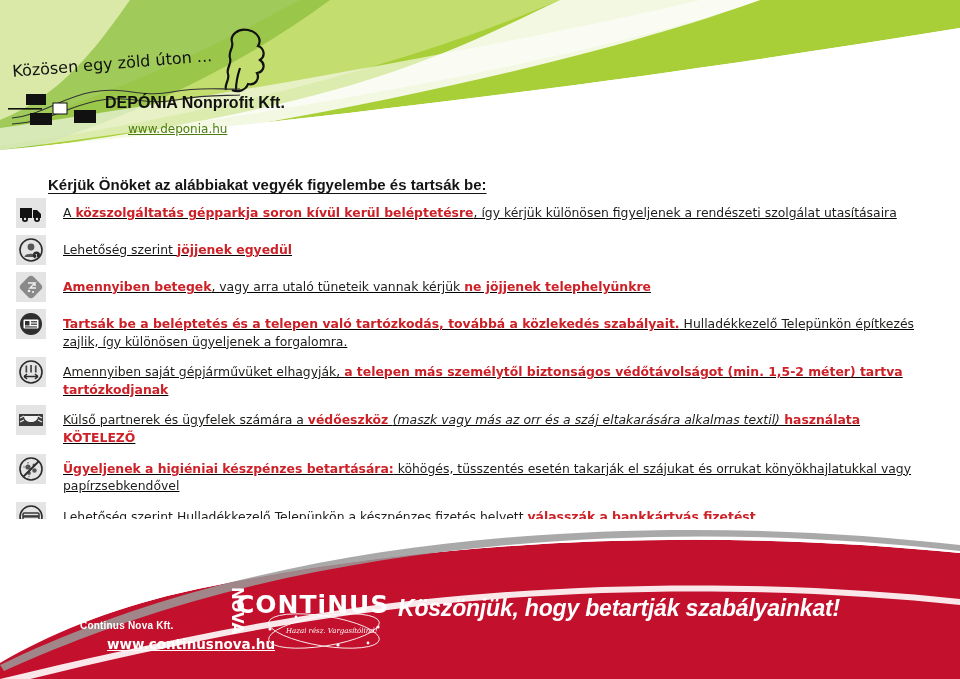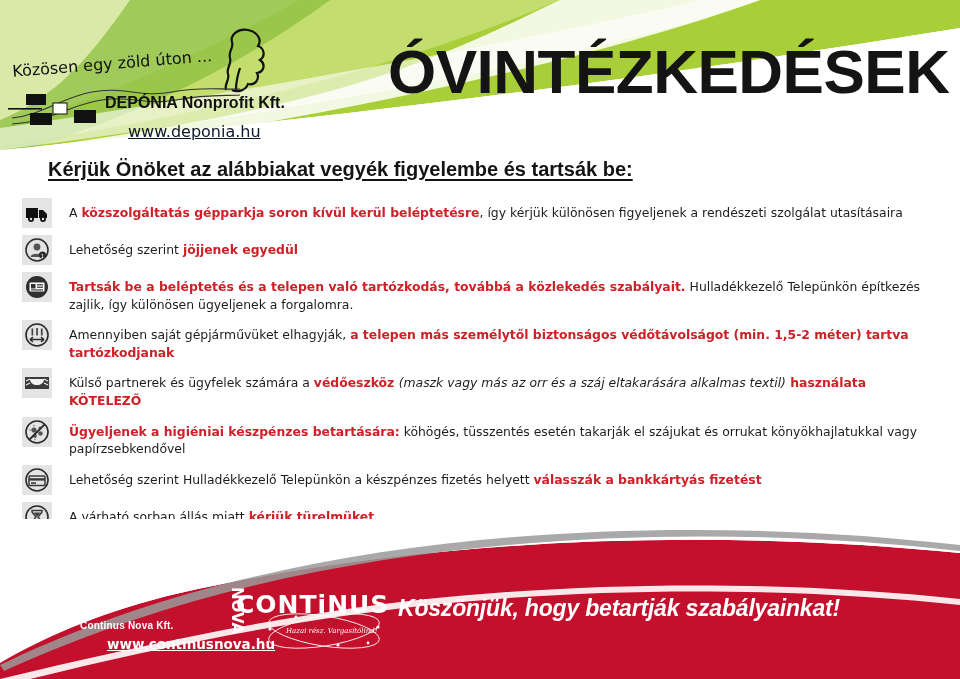--- a/index.html
+++ b/index.html
@@ -44,53 +44,54 @@
     left: 105px; top: 76px;
     font-size: 16px;
     font-weight: bold;
     color: #111;
     white-space: nowrap;
   }
   .logo-url {
     position: absolute;
     left: 128px; top: 104px;
     font-family: "DejaVu Sans", sans-serif;
-    font-size: 16px;
-    color: #0f172a;
+    font-size: 12px;
+    color: #4d7c0f;
     text-decoration: underline;
     white-space: nowrap;
   }
 
   .poster-title {
     position: absolute;
     left: 388px; top: 36px;
     font-size: 62px;
     font-weight: bold;
     letter-spacing: -0.5px;
     color: #141414;
     white-space: nowrap;
   }
 
   
   .subtitle {
     position: absolute;
-    left: 48px; top: 158px;
-    font-size: 20px;
+    left: 48px; top: 176px;
+    font-size: 15px;
     font-weight: bold;
     color: #141414;
     text-decoration: underline;
     text-underline-offset: 3px;
     white-space: nowrap;
   }
 
   
   .rules {
     position: absolute;
-    left: 22px; top: 198px;
+    left: 16px; top: 198px;
     width: 910px;
+    text-decoration: underline;
   }
   .rule {
     position: relative;
     display: flex;
     align-items: flex-start;
     margin-bottom: 7px;
   }
   .rule-icon {
     flex: 0 0 auto;
     width: 30px; height: 30px;
@@ -190,21 +191,20 @@
         <rect x="74" y="92" width="22" height="13"></rect>
         <rect x="53" y="85" width="14" height="11" fill="#ffffff" stroke="#111" stroke-width="1"></rect>
         <rect x="8" y="90" width="34" height="1.6"></rect>
       </g>
     </svg>
     <div class="logo-tagline">Közösen egy zöld úton ...</div>
     <div class="logo-company">DEPÓNIA Nonprofit Kft.</div>
     <div class="logo-url">www.deponia.hu</div>
   </div>
 
-  <div class="poster-title">ÓVINTÉZKEDÉSEK</div>
 
   <div class="subtitle">Kérjük Önöket az alábbiakat vegyék figyelembe és tartsák be:</div>
 
   <div class="rules">
 
     <div class="rule">
       <span class="rule-icon">
         <svg width="26" height="26" viewBox="0 0 26 26">
           <path d="M2,8 L14,8 L14,18 L2,18 Z" fill="#111"></path>
           <path d="M15,10 L19,10 L23,14 L23,18 L15,18 Z" fill="#111"></path>
@@ -223,20 +223,32 @@
           <circle cx="13" cy="13" r="11" fill="none" stroke="#2b2b2b" stroke-width="1.6"></circle>
           <circle cx="13" cy="10" r="3.4" fill="#555"></circle>
           <path d="M6.5,20 C6.5,15.5 19.5,15.5 19.5,20 Z" fill="#555"></path>
           <circle cx="18.5" cy="18" r="3.6" fill="#2b2b2b"></circle>
           <text x="18.5" y="21" font-size="5.5" fill="#ffffff" text-anchor="middle" font-family="DejaVu Sans, sans-serif">1</text>
         </svg>
       </span>
       <span class="rule-text"><span>Lehetőség szerint </span><span class="r">jöjjenek egyedül</span></span>
     </div>
 
+    <div class="rule">
+      <span class="rule-icon">
+        <svg width="26" height="26" viewBox="0 0 26 26">
+          <rect x="4" y="4" width="18" height="18" rx="4" fill="#8a8a8a" transform="rotate(45 13 13)"></rect>
+          <path d="M10,9 L17,9 L12,14 L18,14" fill="none" stroke="#f0f0f0" stroke-width="1.4"></path>
+          <circle cx="11" cy="17" r="1.3" fill="#f0f0f0"></circle>
+          <circle cx="15" cy="18" r="1.1" fill="#f0f0f0"></circle>
+          <circle cx="17" cy="11" r="1.1" fill="#f0f0f0"></circle>
+        </svg>
+      </span>
+      <span class="rule-text"><span class="r">Amennyiben betegek</span><span>, vagy arra utaló tüneteik vannak kérjük </span><span class="r">ne jöjjenek telephelyünkre</span></span>
+    </div>
 
     <div class="rule">
       <span class="rule-icon">
         <svg width="26" height="26" viewBox="0 0 26 26">
           <circle cx="13" cy="13" r="11" fill="#2f2f2f"></circle>
           <rect x="5.5" y="8.5" width="15" height="9" rx="1" fill="#ffffff"></rect>
           <rect x="7" y="10" width="4.5" height="4.5" fill="#2f2f2f"></rect>
           <rect x="13" y="10.2" width="6" height="1.2" fill="#2f2f2f"></rect>
           <rect x="13" y="12.6" width="6" height="1.2" fill="#2f2f2f"></rect>
           <rect x="7" y="15.4" width="12" height="1.1" fill="#2f2f2f"></rect>

